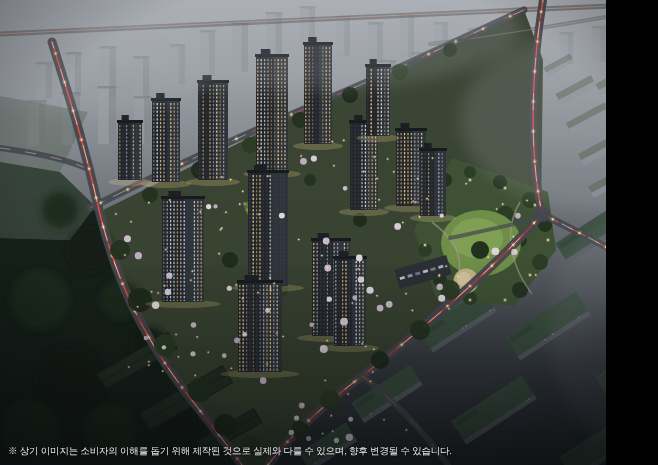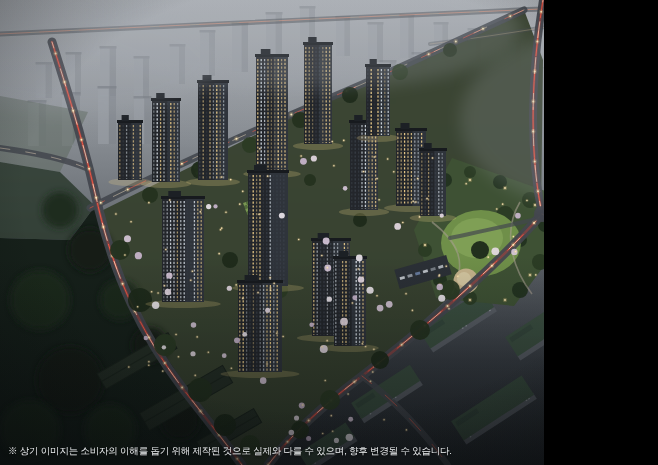--- a/index.html
+++ b/index.html
@@ -1,16 +1,16 @@
 <!DOCTYPE html>
 <html><head>
 <meta charset="utf-8">
 <style>
   html,body{margin:0;padding:0;background:#000;}
-  .canvas{position:relative;width:544px;height:465px;overflow:hidden;background:#22262a;
+  .canvas{position:relative;width:606px;height:465px;overflow:hidden;background:#22262a;
           font-family:"Liberation Sans", sans-serif;}
   .canvas svg{position:absolute;left:0;top:0;}
   .caption{position:absolute;left:8px;bottom:7px;color:#eef0f2;font-size:9.5px;
            letter-spacing:-0.2px;text-shadow:0 1px 2px rgba(0,0,0,.8);white-space:nowrap;}
 </style>
 </head>
 <body>
 
 <div class="canvas">
   <svg id="art" width="658" height="465" viewBox="0 0 658 465">

